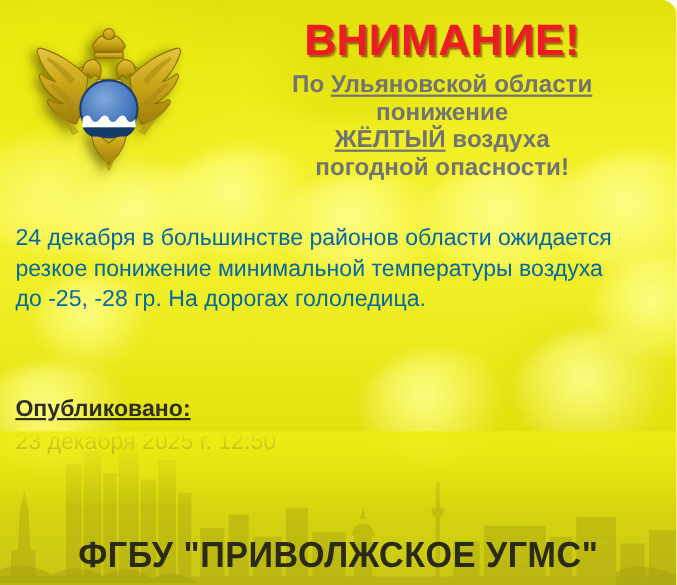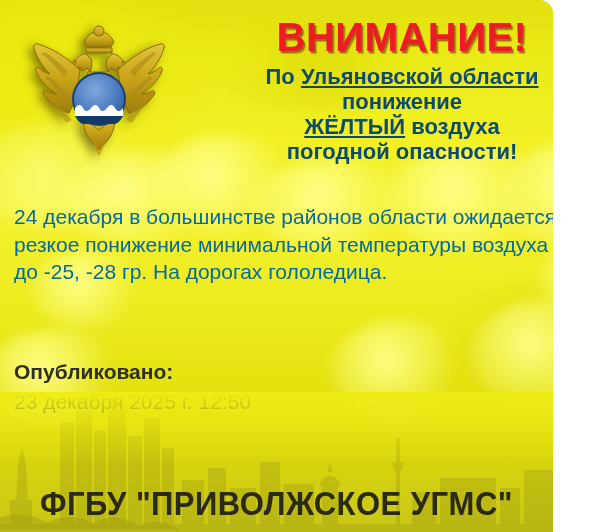--- a/index.html
+++ b/index.html
@@ -6,21 +6,21 @@
     margin: 0;
     padding: 0;
     background: #ffffff;
   }
   body {
     font-family: "Liberation Sans", sans-serif;
   }
 
   #poster {
     position: relative;
-    width: 553px;
+    width: 615px;
     height: 532px;
     overflow: hidden;
     background: #e9e814;
     border-top-right-radius: 14px;
   }
 
   
   .bg-base {
     position: absolute;
     inset: 0;
@@ -110,21 +110,21 @@
     line-height: 1.05;
     text-shadow:
       1.5px 1.5px 0 rgba(120,30,10,.45),
       2.5px 2.5px 1px rgba(90,20,5,.25);
     margin: 0 0 6px 0;
     white-space: nowrap;
   }
   .sub {
     font-size: 22px;
     font-weight: bold;
-    color: #0c4a6e;
+    color: #737373;
     line-height: 1.14;
     margin: 0;
   }
   .sub .u { text-decoration: underline; text-underline-offset: 2px; }
 
   
   .body-copy {
     position: absolute;
     left: 14px;
     top: 203px;
@@ -134,21 +134,21 @@
     color: #0369a1;
   }
   .pub-block {
     position: absolute;
     left: 14px;
     top: 357px;
     font-size: 21px;
     line-height: 1.42;
     color: #2e2e22;
   }
-  .pub-label { font-weight: bold; display: block; }
+  .pub-label { font-weight: bold; display: block; text-decoration: underline; }
   .pub-date  { display: block; }
 
   
   .wordmark {
     position: absolute;
     left: 0; right: 0;
     bottom: 9px;
     text-align: center;
     font-family: "Liberation Sans Narrow", "Liberation Sans", sans-serif;
     font-size: 33px;

